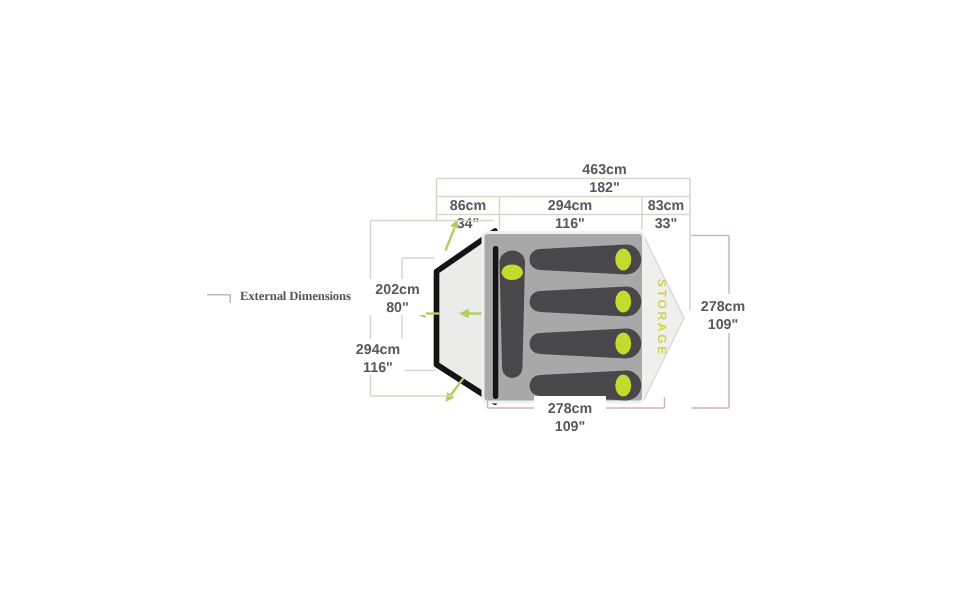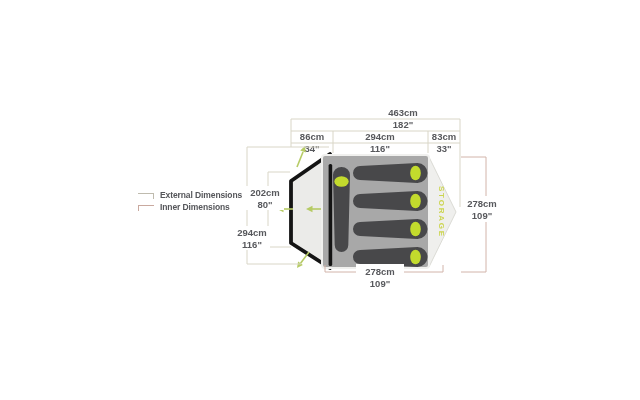--- a/index.html
+++ b/index.html
@@ -2,21 +2,21 @@
 <html><head>
 <meta charset="utf-8">
 <style>
   html,body{margin:0;padding:0;background:#ffffff;}
   .stage{
     position:relative;width:640px;height:400px;background:#ffffff;overflow:hidden;
     font-family:"Liberation Sans",sans-serif;
   }
   
   .legend{position:absolute;left:138px;top:190px;}
-  .legend-row{display:flex;align-items:flex-start;height:12px;}
+  .legend-row{display:flex;align-items:flex-end;height:12px;font-family:Liberation Serif, serif;}
   .legend-sym{display:inline-block;width:15px;height:5px;margin-top:3px;margin-right:6px;}
   .sym-external{border-top:1.4px solid #bfbbae;border-right:1.4px solid #bfbbae;}
   .sym-inner{border-top:1.4px solid #c9a99f;border-left:1.4px solid #c9a99f;}
   .legend-label{font-size:8.5px;font-weight:700;color:#55565a;letter-spacing:-0.1px;white-space:nowrap;}
   
   svg text{
     font-family:"Liberation Sans",sans-serif;
     font-size:9.5px;font-weight:700;fill:#57585c;
     text-anchor:middle;
   }
@@ -31,24 +31,20 @@
 </style>
 </head>
 <body>
 
 <div class="stage">
 
   <div class="legend">
     <div class="legend-row">
       <span class="legend-sym sym-external"></span>
       <span class="legend-label">External Dimensions</span>
-    </div>
-    <div class="legend-row">
-      <span class="legend-sym sym-inner"></span>
-      <span class="legend-label">Inner Dimensions</span>
     </div>
   </div>
 
   <svg width="640" height="400" viewBox="0 0 640 400" style="position:absolute;left:0;top:0;">
 
     <g>
       <line class="ext" x1="291" y1="119" x2="460" y2="119"></line>
       <line class="ext" x1="291" y1="131" x2="460" y2="131"></line>
       <line class="ext" x1="291" y1="143" x2="460" y2="143"></line>
       <line class="ext" x1="291" y1="119" x2="291" y2="147"></line>

